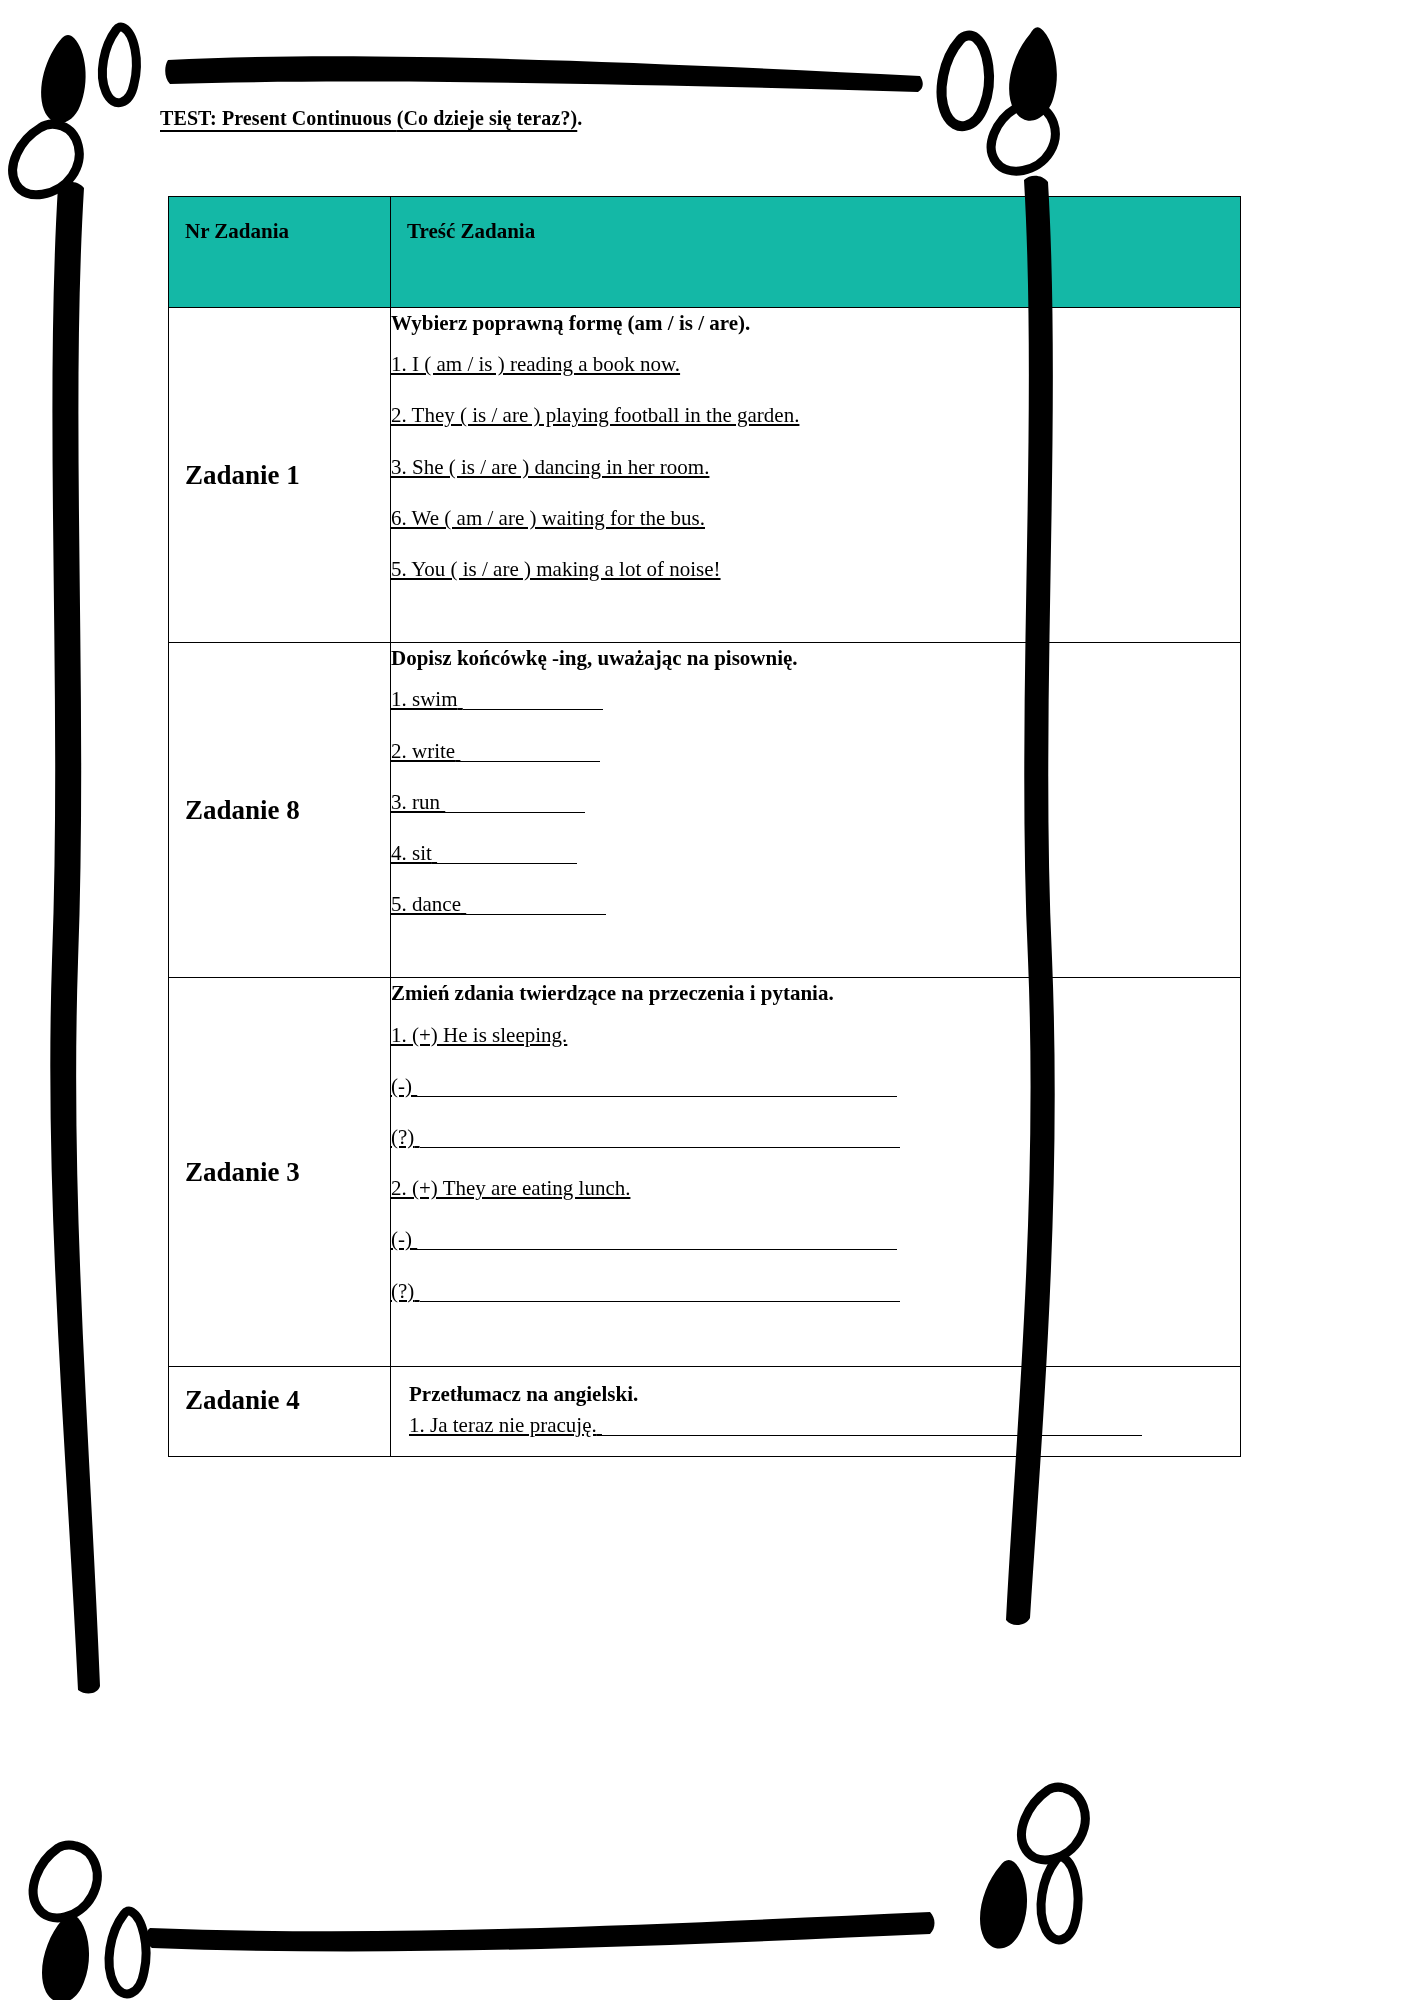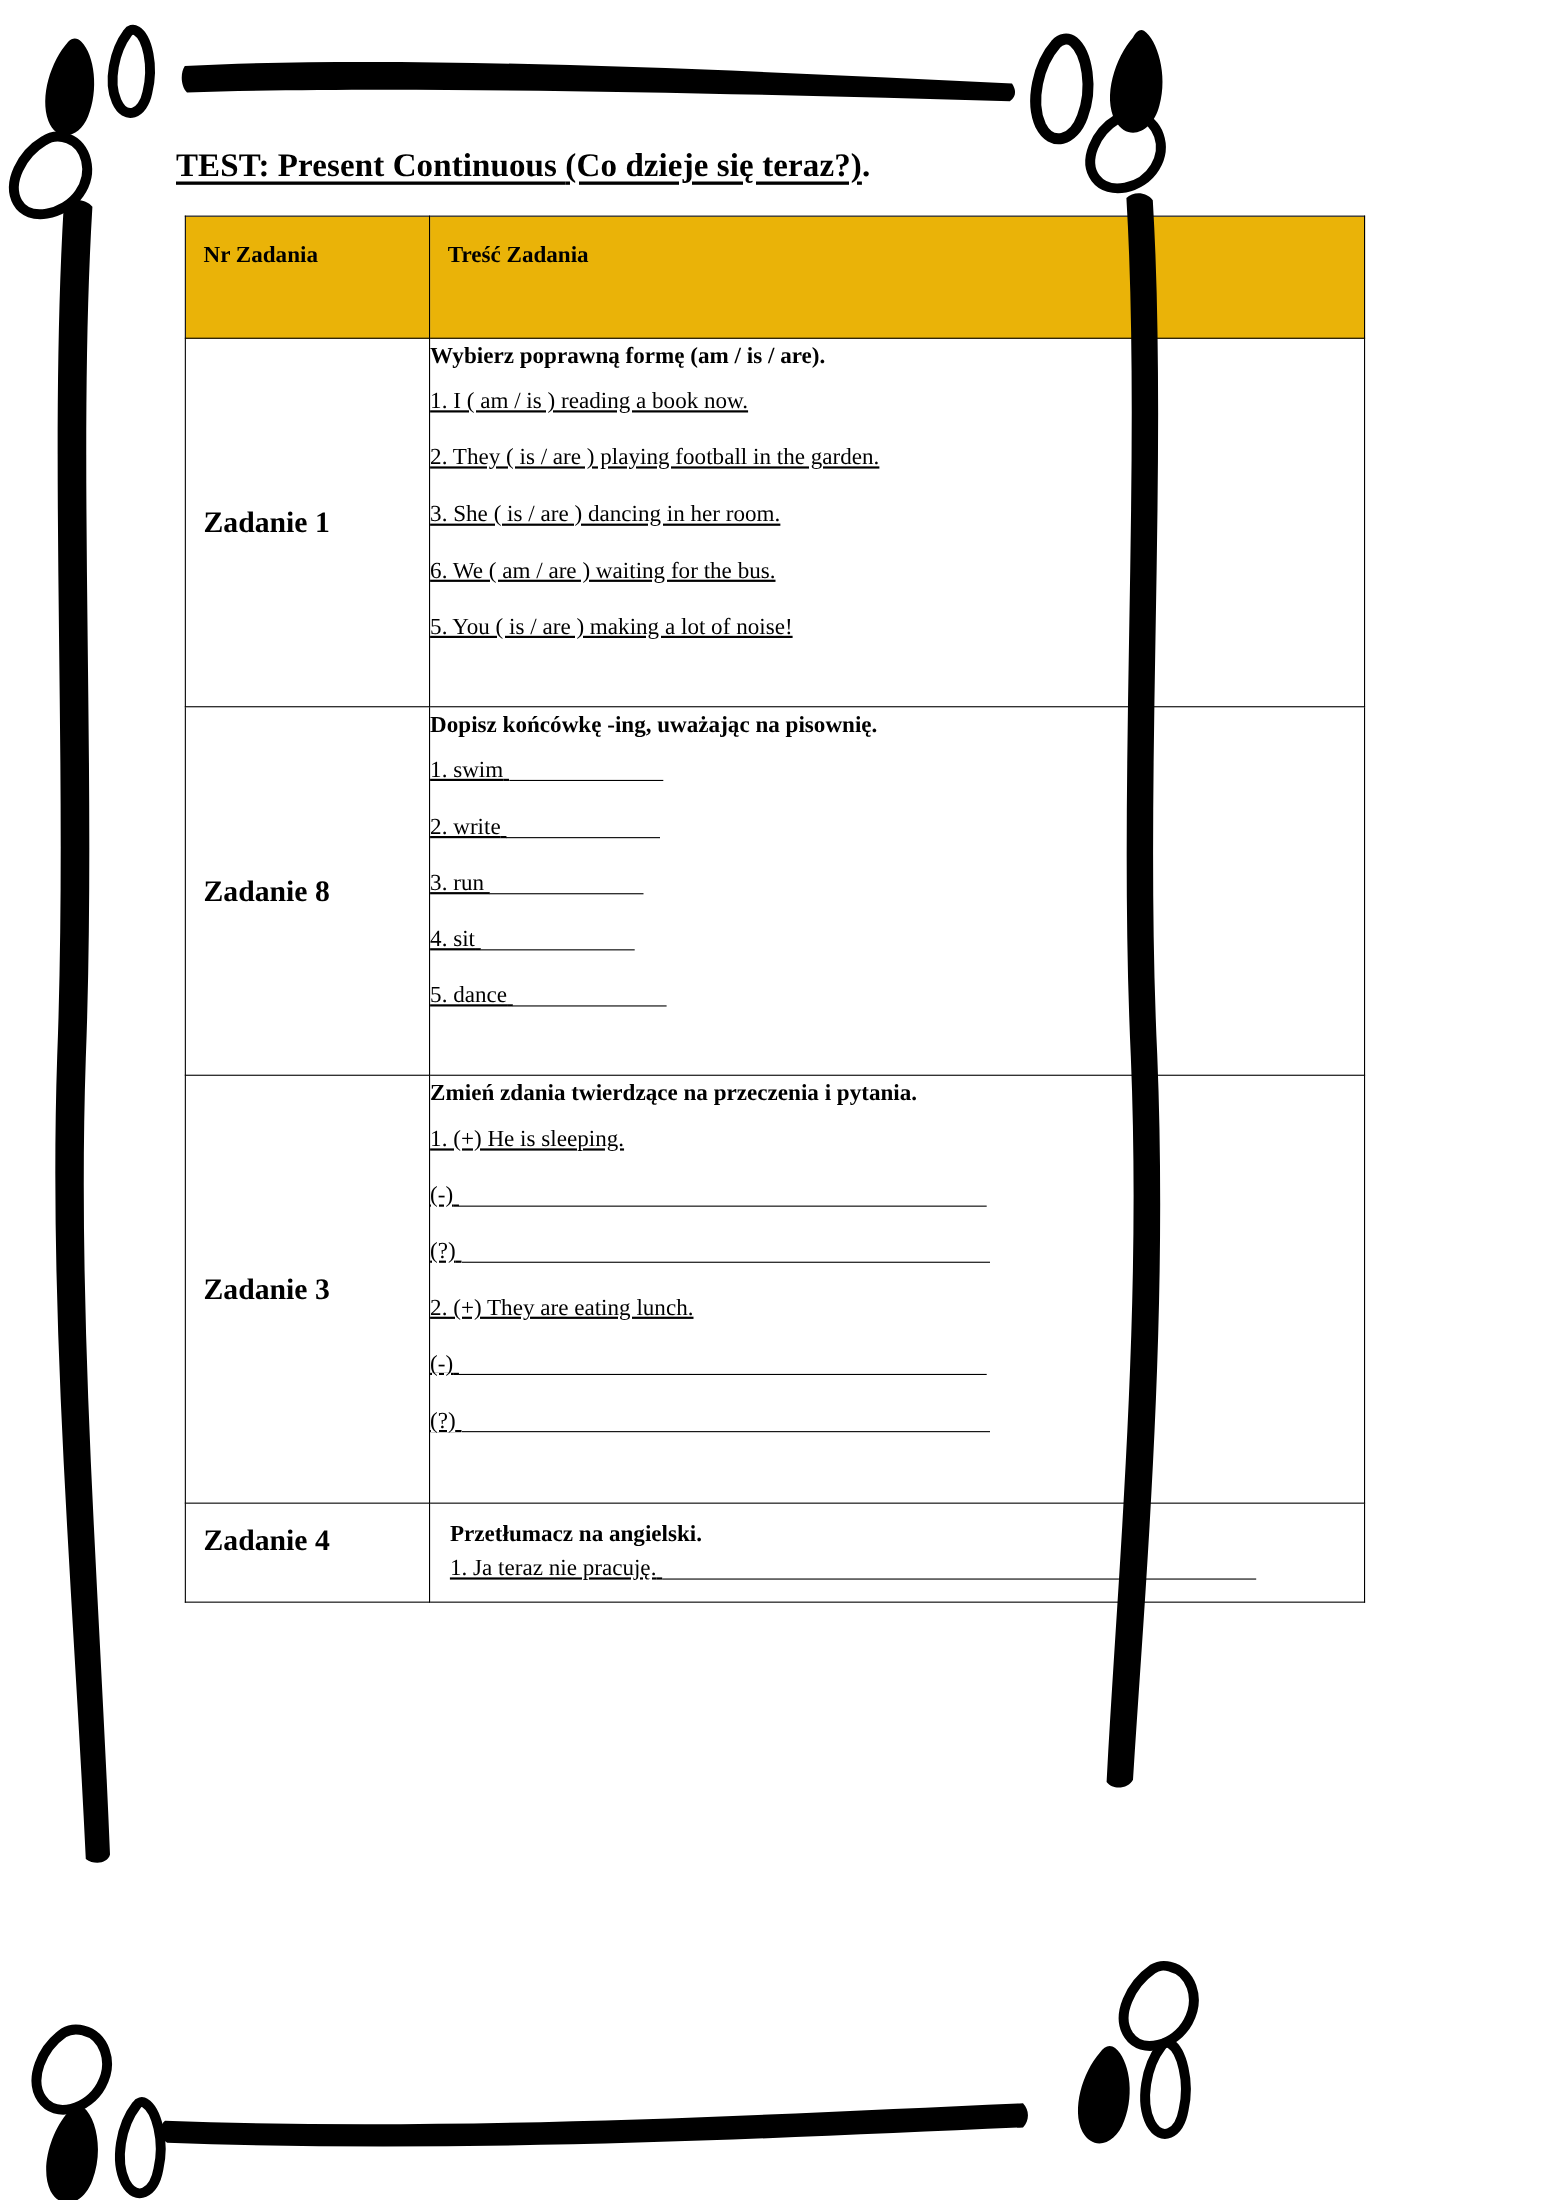--- a/index.html
+++ b/index.html
@@ -31,26 +31,25 @@
     left: 0; top: 0;
     width: 1414px;
     height: 2000px;
     z-index: 2;
   }
 
   #doc-title {
     position: absolute;
     left: 160px;
     top: 108px;
-    font-size: 30px;
+    font-size: 20px;
     font-weight: bold;
     letter-spacing: 0.1px;
     white-space: nowrap;
     line-height: 1;
-    margin-top: 28px;
   }
   #doc-title .u { text-decoration: underline; text-underline-offset: 5px; }
 
   table.worksheet {
     position: absolute;
     left: 168px;
     top: 196px;
     width: 1072px;
     border-collapse: collapse;
     table-layout: fixed;
@@ -58,21 +57,21 @@
   table.worksheet td {
     border: 1.5px solid #000000;
     vertical-align: top;
     padding: 0;
   }
   col.c-num { width: 222px; }
   col.c-body { width: 850px; }
 
   
   tr.head td {
-    background: #eab308;
+    background: #14b8a6;
     height: 110px;
     vertical-align: top;
   }
   tr.head .hcell {
     font-weight: bold;
     font-size: 21px;
     padding: 22px 0 0 16px;
   }
 
   

